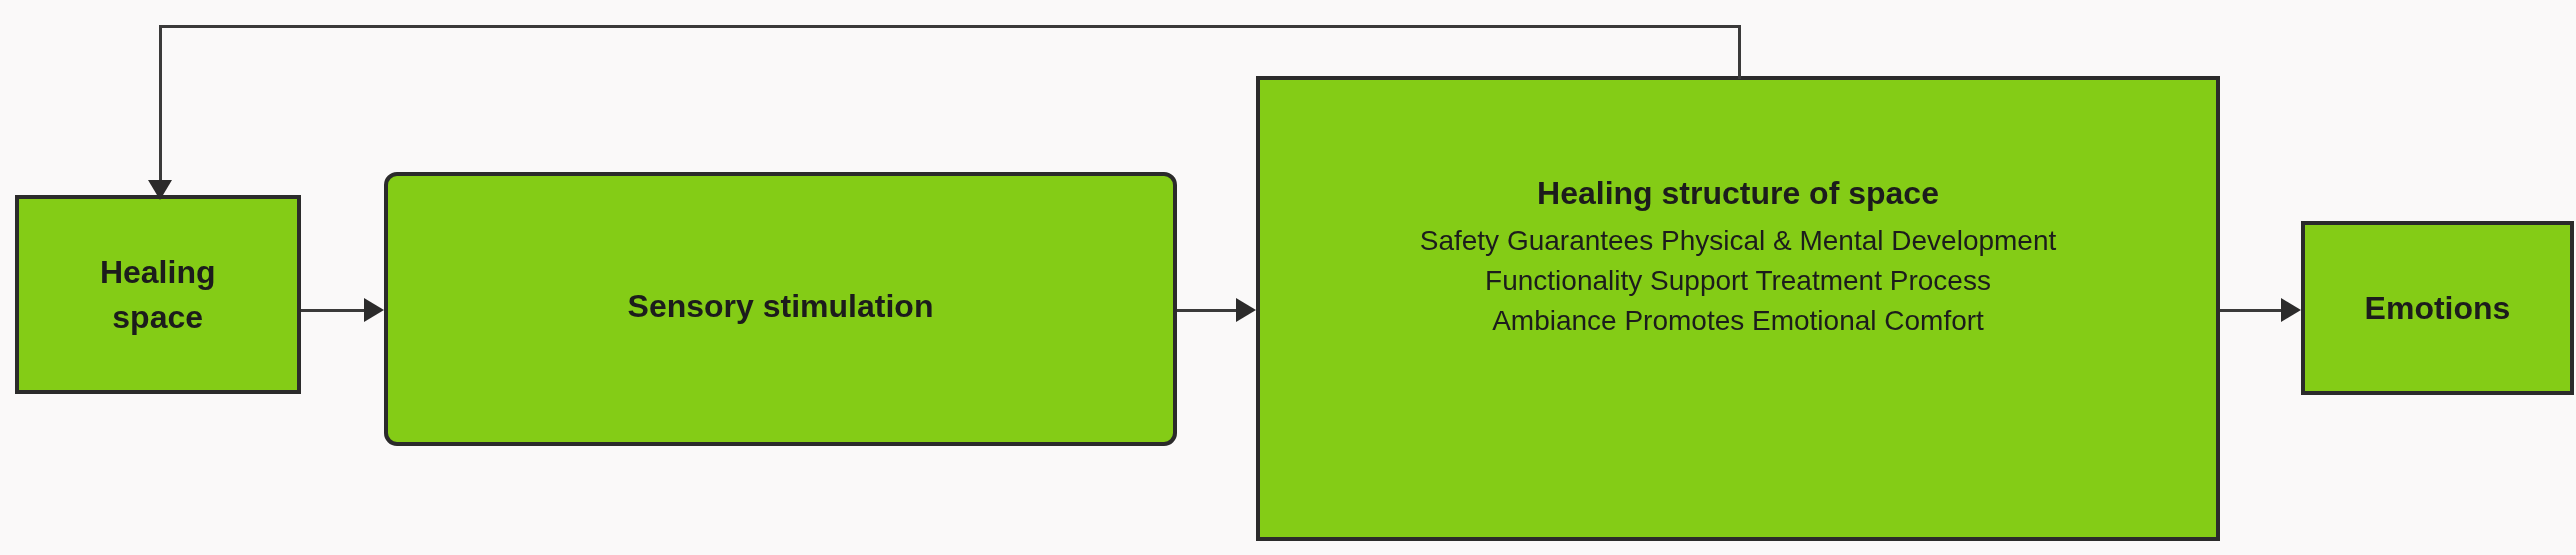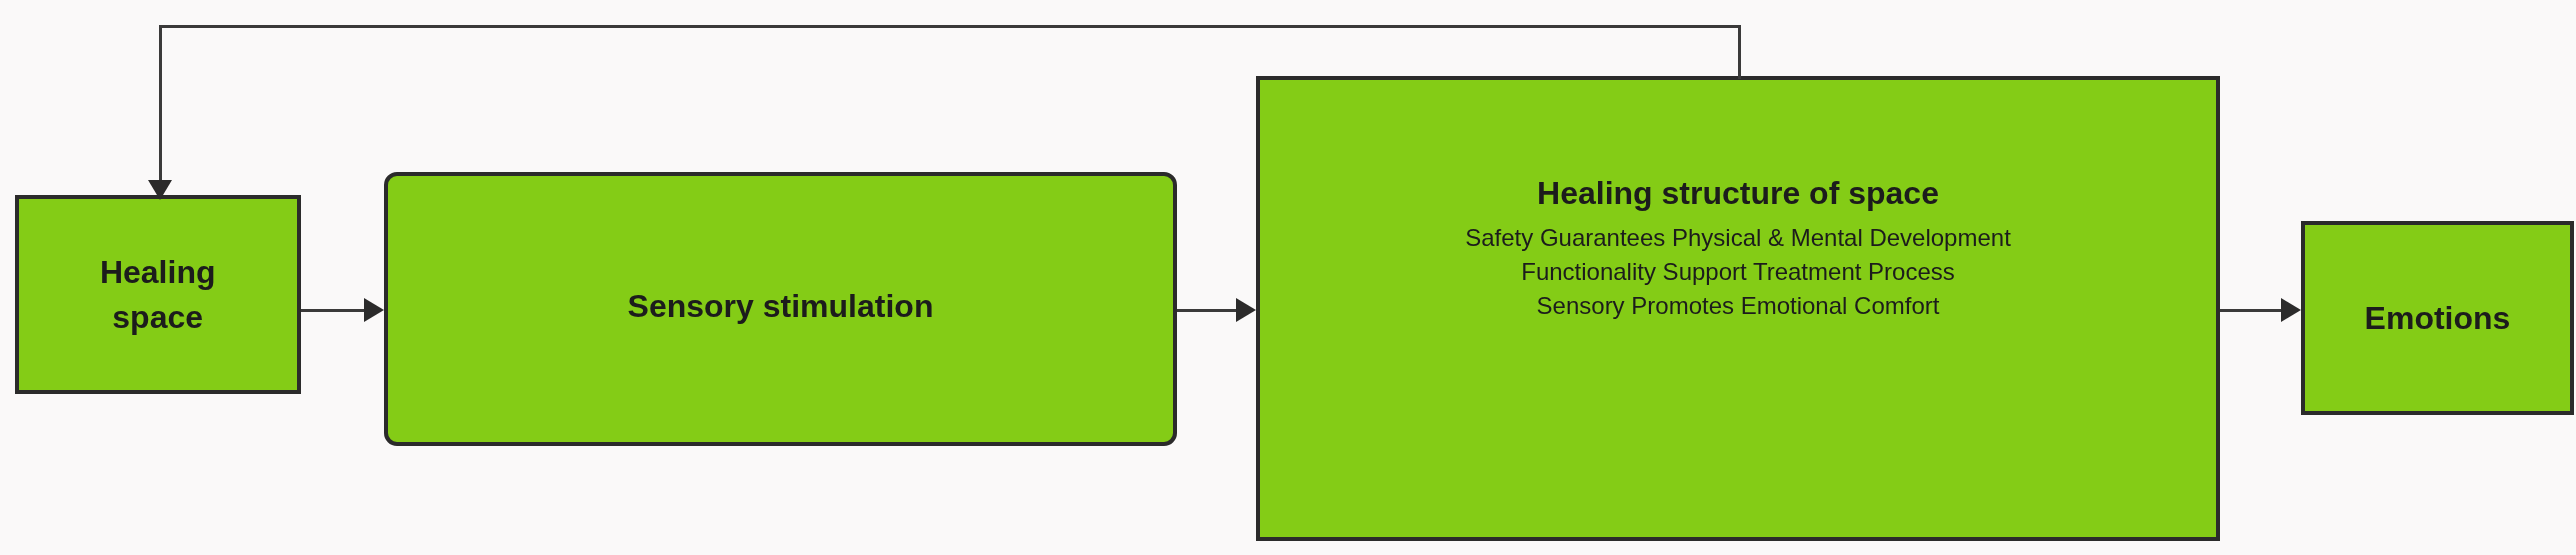--- a/index.html
+++ b/index.html
@@ -70,30 +70,30 @@
     width: 964px;
     height: 465px;
     justify-content: flex-start;
     padding-top: 95px;
   }
   #node-healing-structure .title {
     font-size: 32px;
     margin-bottom: 8.5px;
   }
   #node-healing-structure .line {
-    font-size: 24px;
+    font-size: 28px;
     line-height: 1.43;
   }
 
   
   #node-emotions {
     left: 2301px;
     top: 221px;
     width: 273px;
-    height: 194px;
+    height: 174px;
   }
   #node-emotions .title {
     font-size: 32px;
   }
 
   
   .conn {
     position: absolute;
     background: #3a3a3a;
   }
@@ -143,21 +143,21 @@
   </div>
 
   <div class="node" id="node-sensory-stimulation">
     <div class="title">Sensory stimulation</div>
   </div>
 
   <div class="node" id="node-healing-structure">
     <div class="title">Healing structure of space</div>
     <div class="line">Safety Guarantees Physical &amp; Mental Development</div>
     <div class="line">Functionality Support Treatment Process</div>
-    <div class="line">Sensory Promotes Emotional Comfort</div>
+    <div class="line">Ambiance Promotes Emotional Comfort</div>
   </div>
 
   <div class="node" id="node-emotions">
     <div class="title">Emotions</div>
   </div>
 
   <div class="conn conn-h" id="arrow-1-line"></div>
   <div class="arrow-right" id="arrow-1-head"></div>
 
   <div class="conn conn-h" id="arrow-2-line"></div>

